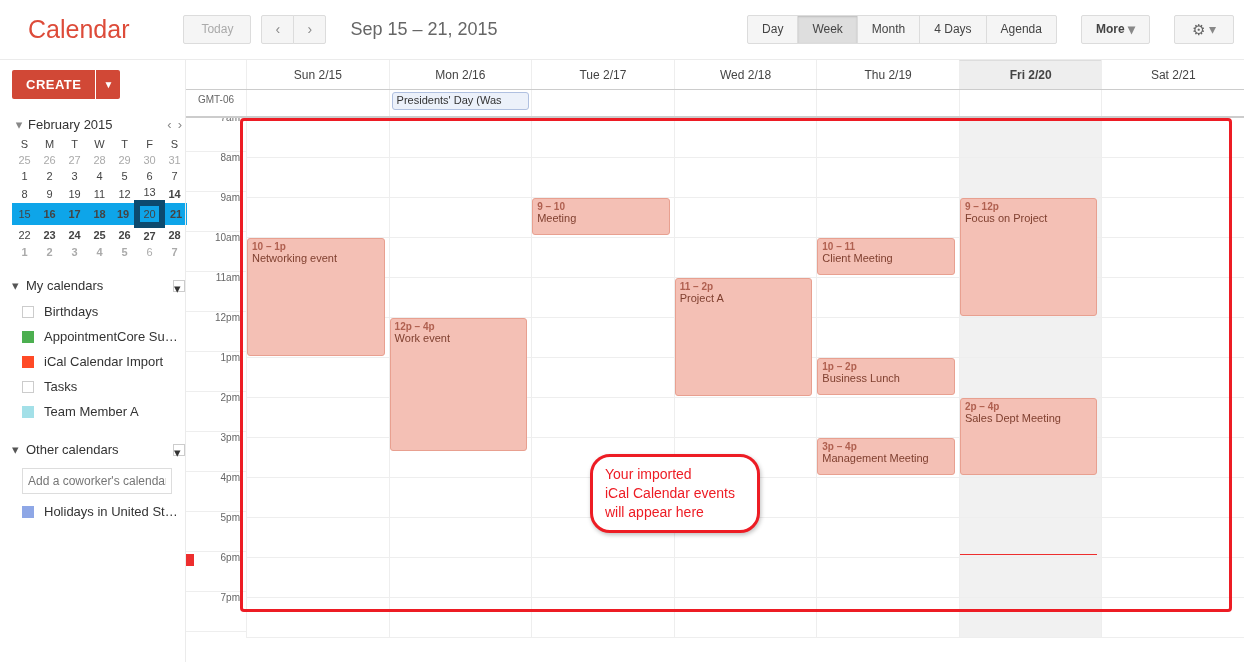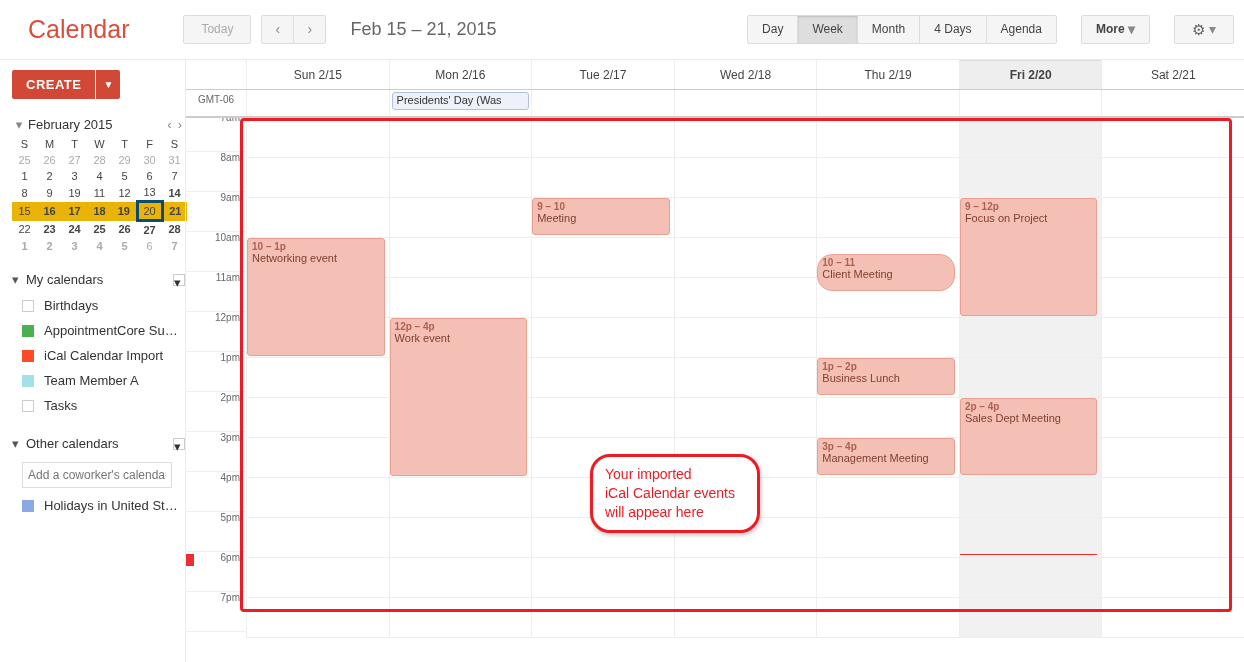--- a/index.html
+++ b/index.html
@@ -34,22 +34,22 @@
   .minical-header { display:flex; align-items:center; font-size:13px; margin-bottom:4px;}
   .minical-header .arrow { width:14px; text-align:center; cursor:pointer; color:#888;}
   .minical-header .title { padding-left:2px; flex:1; }
   .minical-nav { display:flex; gap:0;}
   .minical-nav span{ cursor:pointer; padding:0 3px; color:#888;}
   .minical { border-collapse:collapse; width:175px; font-size:11px; }
   .minical th { font-weight:normal; color:#444; padding:2px 0; width:25px; text-align:center;}
   .minical td { text-align:center; padding:2px 0; color:#444; cursor:pointer; }
   .minical td.other { color:#aaa;}
   .minical td.bold { font-weight:bold;}
-  .minical tr.selweek td { background:#eab308;}
-  .minical td.today { border:3px solid #0c4a6e;}
+  .minical tr.selweek td { background:#0ea5e9;}
+  .minical td.today { border:6px solid #0c4a6e;}
   
   .section { margin-top:18px;}
   .section-head { display:flex; align-items:center; font-size:13px; cursor:pointer; margin-bottom:6px;}
   .section-head .arrow { width:14px; color:#555;}
   .section-head .sq { margin-left:auto; width:12px; height:12px; border:1px solid #ccc; }
   .cal-list .item { display:flex; align-items:center; padding:5px 0 5px 10px; font-size:13px;}
   .cal-list .swatch { width:12px; height:12px; margin-right:10px;}
   .cal-list input.add { border:1px solid #ddd; padding:5px; width:150px; font-size:12px; color:#999;}
   
   .grid { flex:1; position:relative; border-left:1px solid #ebebeb;}
@@ -85,21 +85,21 @@
   <div class="logo">Calendar</div>
   <button class="btn btn-today">Today</button>
   <div class="nav-group">
     <button class="btn">
         <span class="chevron">‹</span>
       </button>
     <button class="btn">
         <span class="chevron">›</span>
       </button>
   </div>
-  <div class="date-range">Feb 15 – 21, 2015</div>
+  <div class="date-range">Sep 15 – 21, 2015</div>
   <div class="spacer"></div>
   <div class="view-group" id="view-group">
       <button class="btn">Day</button>
       <button class="btn active">Week</button>
       <button class="btn">Month</button>
       <button class="btn">4 Days</button>
       <button class="btn">Agenda</button>
     </div>
   <button class="btn btn-more"><span>More</span>&nbsp;<span class="chevron">▾</span></button>
   <button class="btn btn-settings"><span class="gear">⚙</span>&nbsp;<span class="chevron">▾</span></button>
@@ -203,26 +203,26 @@
           </div>
           <div class="item">
             <span class="swatch" style="background: rgb(76, 175, 80);"></span>
             <span>AppointmentCore Su…</span>
           </div>
           <div class="item">
             <span class="swatch" style="background: rgb(255, 74, 38);"></span>
             <span>iCal Calendar Import</span>
           </div>
           <div class="item">
+            <span class="swatch" style="background: rgb(255, 255, 255); border: 1px solid rgb(204, 204, 204);"></span>
+            <span>Tasks</span>
+          </div>
+          <div class="item">
             <span class="swatch" style="background: rgb(163, 224, 232);"></span>
             <span>Team Member A</span>
-          </div>
-          <div class="item">
-            <span class="swatch" style="background: rgb(255, 255, 255); border: 1px solid rgb(204, 204, 204);"></span>
-            <span>Tasks</span>
           </div>
         </div>
     </div>
 
     <div class="section">
       <div class="section-head">
         <span class="arrow">▾</span>
         <span>Other calendars</span>
         <span class="sq">▾</span>
       </div>
@@ -307,21 +307,21 @@
               <div class="slot"></div>
               <div class="slot"></div>
               <div class="slot"></div>
               <div class="slot"></div>
               <div class="slot"></div>
               <div class="slot"></div>
               <div class="slot"></div>
               <div class="slot"></div>
               <div class="slot"></div>
               <div class="slot"></div>
-              <div class="event" style="top: 200px; height: 158px;">
+              <div class="event" style="top: 200px; height: 133px;">
                 <div class="time">12p – 4p</div>
                 <div class="title">Work event</div>
               </div>
             </div>
             <div class="daycol">
               <div class="slot"></div>
               <div class="slot"></div>
               <div class="slot"></div>
               <div class="slot"></div>
               <div class="slot"></div>
@@ -345,36 +345,40 @@
               <div class="slot"></div>
               <div class="slot"></div>
               <div class="slot"></div>
               <div class="slot"></div>
               <div class="slot"></div>
               <div class="slot"></div>
               <div class="slot"></div>
               <div class="slot"></div>
               <div class="slot"></div>
               <div class="slot"></div>
-            </div>
-            <div class="daycol">
-              <div class="slot"></div>
-              <div class="slot"></div>
-              <div class="slot"></div>
-              <div class="slot"></div>
-              <div class="slot"></div>
-              <div class="slot"></div>
-              <div class="slot"></div>
-              <div class="slot"></div>
-              <div class="slot"></div>
-              <div class="slot"></div>
-              <div class="slot"></div>
-              <div class="slot"></div>
-              <div class="slot"></div>
-              <div class="event" style="top: 136px; height: 37px; border-radius: 15px;">
+              <div class="event" style="top: 160px; height: 118px;">
+                <div class="time">11 – 2p</div>
+                <div class="title">Project A</div>
+              </div>
+            </div>
+            <div class="daycol">
+              <div class="slot"></div>
+              <div class="slot"></div>
+              <div class="slot"></div>
+              <div class="slot"></div>
+              <div class="slot"></div>
+              <div class="slot"></div>
+              <div class="slot"></div>
+              <div class="slot"></div>
+              <div class="slot"></div>
+              <div class="slot"></div>
+              <div class="slot"></div>
+              <div class="slot"></div>
+              <div class="slot"></div>
+              <div class="event" style="top: 120px; height: 37px;">
                 <div class="time">10 – 11</div>
                 <div class="title">Client Meeting</div>
               </div>
               <div class="event" style="top: 240px; height: 37px;">
                 <div class="time">1p – 2p</div>
                 <div class="title">Business Lunch</div>
               </div>
               <div class="event" style="top: 320px; height: 37px;">
                 <div class="time">3p – 4p</div>
                 <div class="title">Management Meeting</div>

